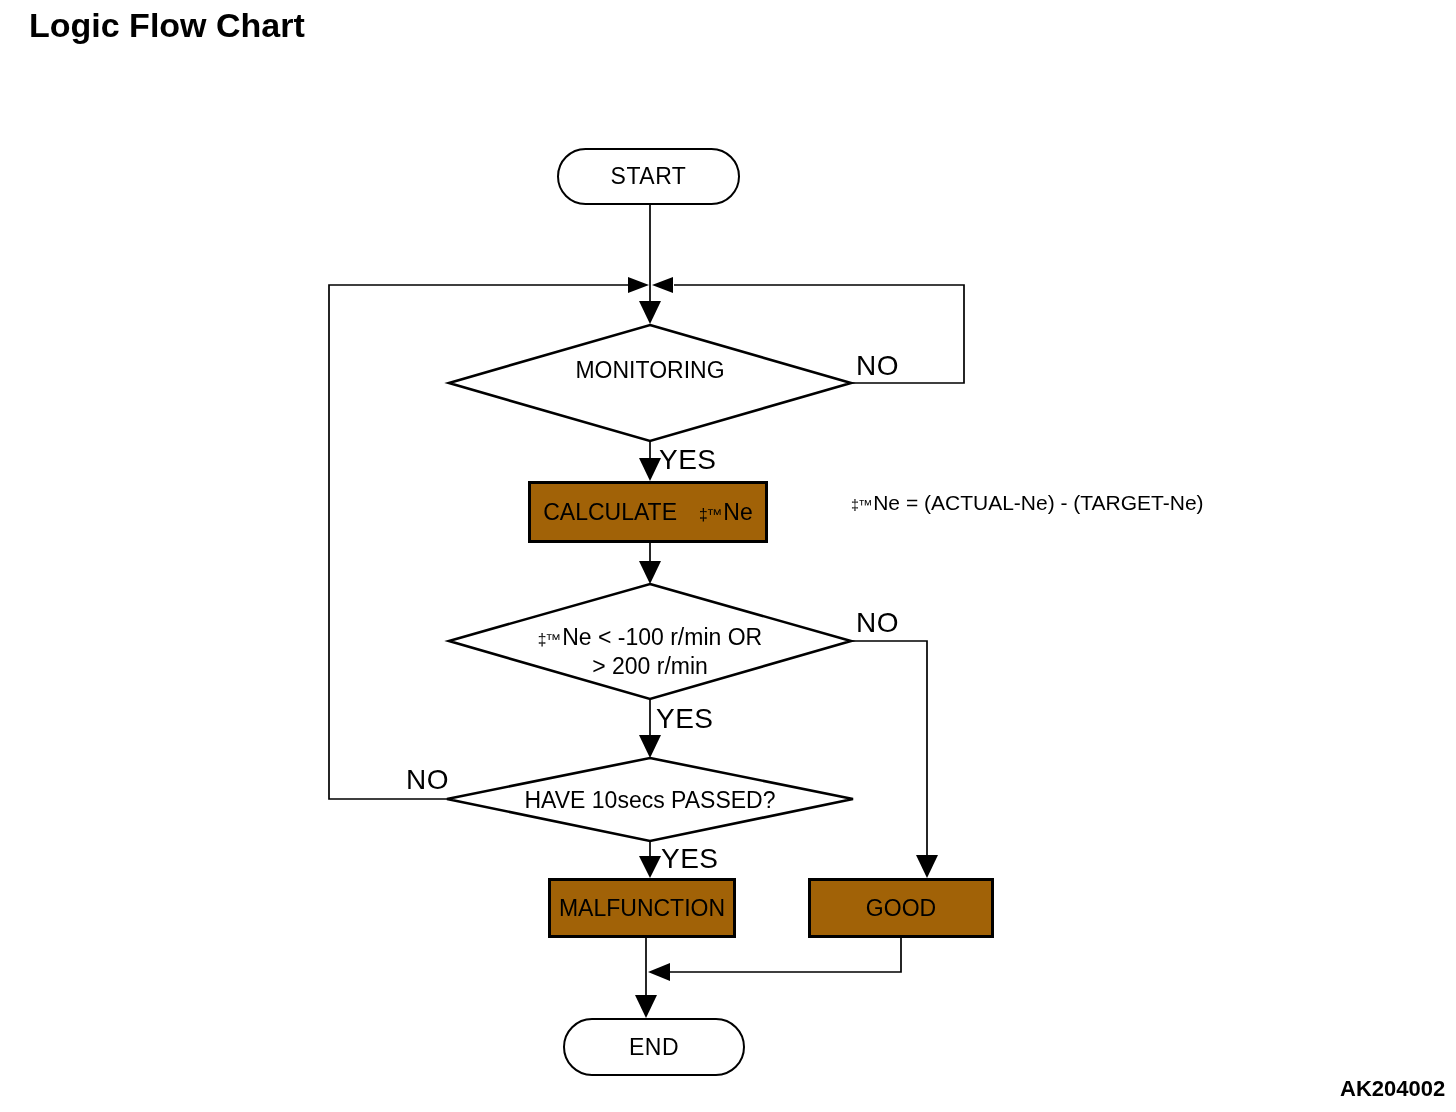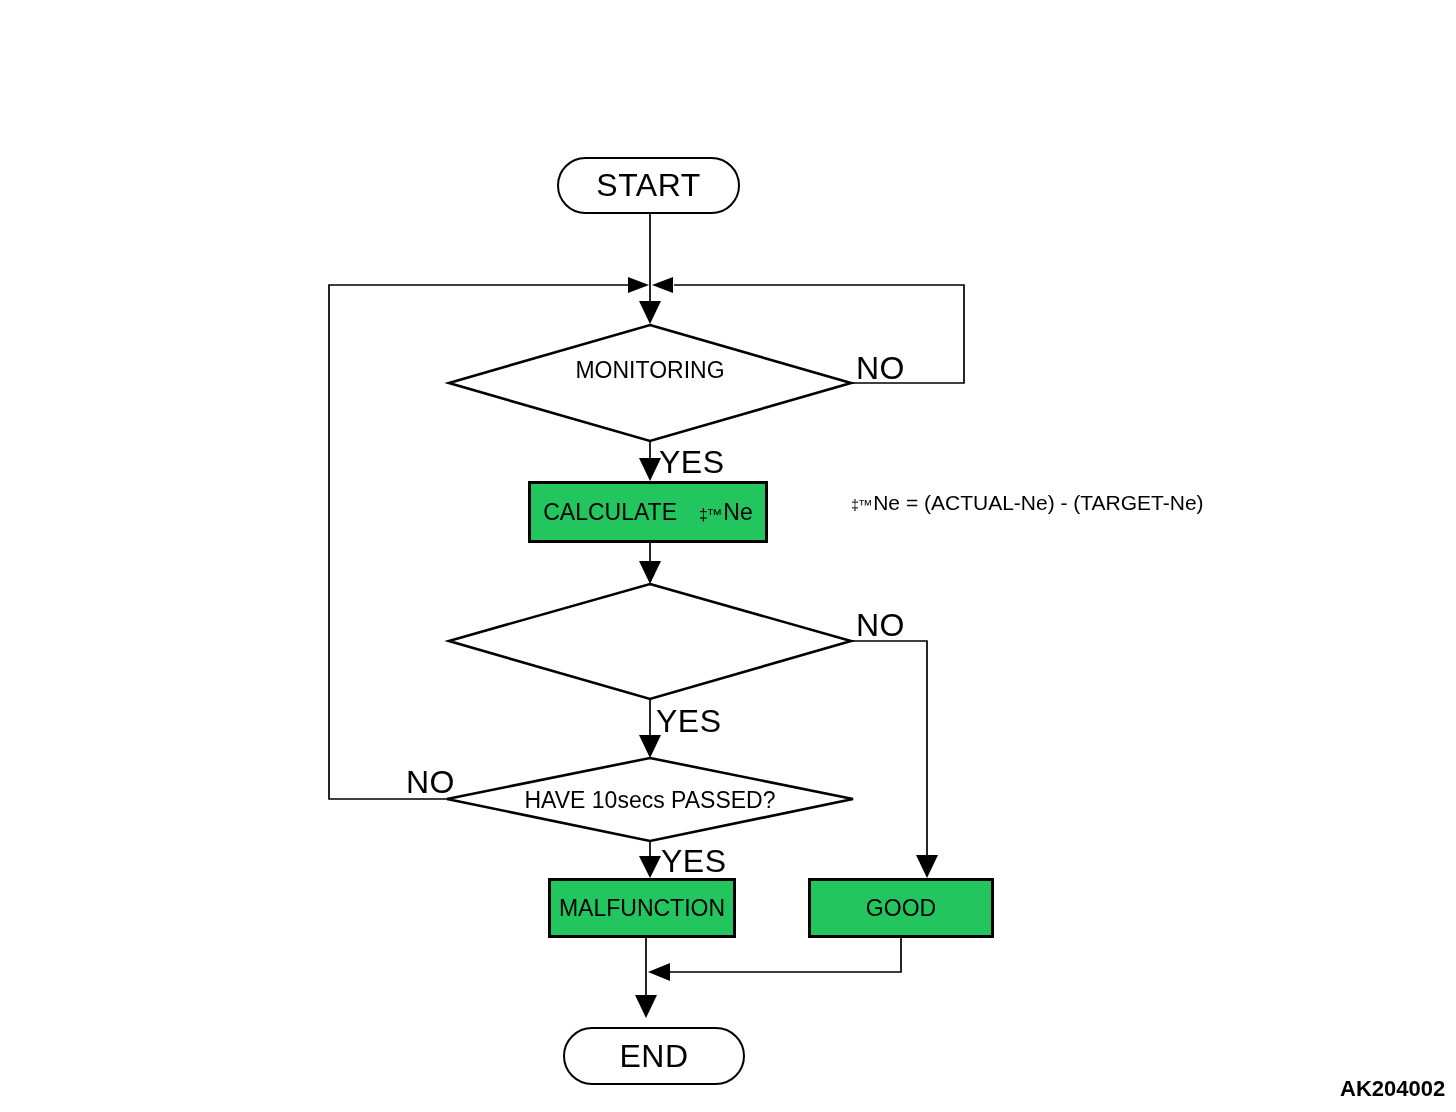--- a/index.html
+++ b/index.html
@@ -15,37 +15,36 @@
   svg.layer{position:absolute;left:0;top:0;}
   .title{
     left:29px;top:6px;
     font-size:34px;font-weight:bold;
     letter-spacing:0px;
   }
   .terminal{
     display:flex;align-items:center;justify-content:center;
     border:2.5px solid #000;border-radius:29px;
     background:#fff;
-    font-size:32px;letter-spacing:0.5px;
+    font-size:23px;letter-spacing:0.5px;
     box-sizing:border-box;
-    margin-top:9px;
   }
   .pbox{
     display:flex;align-items:center;justify-content:center;
-    border:3px solid #000;background:#22c55e;
+    border:3px solid #000;background:#a16207;
     font-size:23px;
     box-sizing:border-box;
   }
   .dtext{
     text-align:center;
     font-size:23px;line-height:26px;
     letter-spacing:0px;
   }
   .elabel{
-    font-size:32px;letter-spacing:0.5px;
+    font-size:28px;letter-spacing:0.5px;
   }
   .note{
     font-size:21px;line-height:26px;
     letter-spacing:0px;
   }
   .figcode{
     font-size:22px;font-weight:bold;
   }
   .sym{
     font-size:0.68em;
@@ -98,20 +97,21 @@
       <polygon points="635,995 657,995 646,1018"></polygon>
     </g>
 
     <g stroke="#000" stroke-width="2.6" fill="#ffffff">
       <polygon points="650,325 851,383 650,441 449,383"></polygon>
       <polygon points="650,584 851,641 650,699 449,641"></polygon>
       <polygon points="650,758 853,799 650,841 447,799"></polygon>
     </g>
   </svg>
 
+  <div class="abs title">Logic Flow Chart</div>
 
   <div class="abs terminal" style="left:557px;top:148px;width:183px;height:57px;">
     <span>START</span>
   </div>
 
   <div class="abs dtext" style="left:450px;top:357px;width:400px;">
     <div>MONITORING</div>
   </div>
 
   <div class="abs elabel" style="left:856px;top:350px;">NO</div>
@@ -119,20 +119,24 @@
 
   <div class="abs pbox" style="left:528px;top:481px;width:240px;height:62px;">
     <span>CALCULATE</span>
     <span class="calc-gap"><span class="sym">‡™</span><span>Ne</span></span>
   </div>
 
   <div class="abs note" style="left:851px;top:490px;">
     <div><span class="sym">‡™</span><span>Ne = (ACTUAL-Ne) - (TARGET-Ne)</span></div>
   </div>
 
+  <div class="abs dtext" style="left:450px;top:624px;width:400px;">
+    <div><span class="sym">‡™</span><span>Ne &lt; -100 r/min OR</span></div>
+    <div>&gt; 200 r/min</div>
+  </div>
 
   <div class="abs elabel" style="left:856px;top:607px;">NO</div>
   <div class="abs elabel" style="left:656px;top:703px;">YES</div>
 
   <div class="abs dtext" style="left:450px;top:787px;width:400px;">HAVE 10secs PASSED?</div>
 
   <div class="abs elabel" style="left:406px;top:764px;">NO</div>
   <div class="abs elabel" style="left:661px;top:843px;">YES</div>
 
   <div class="abs pbox" style="left:548px;top:878px;width:188px;height:60px;">

